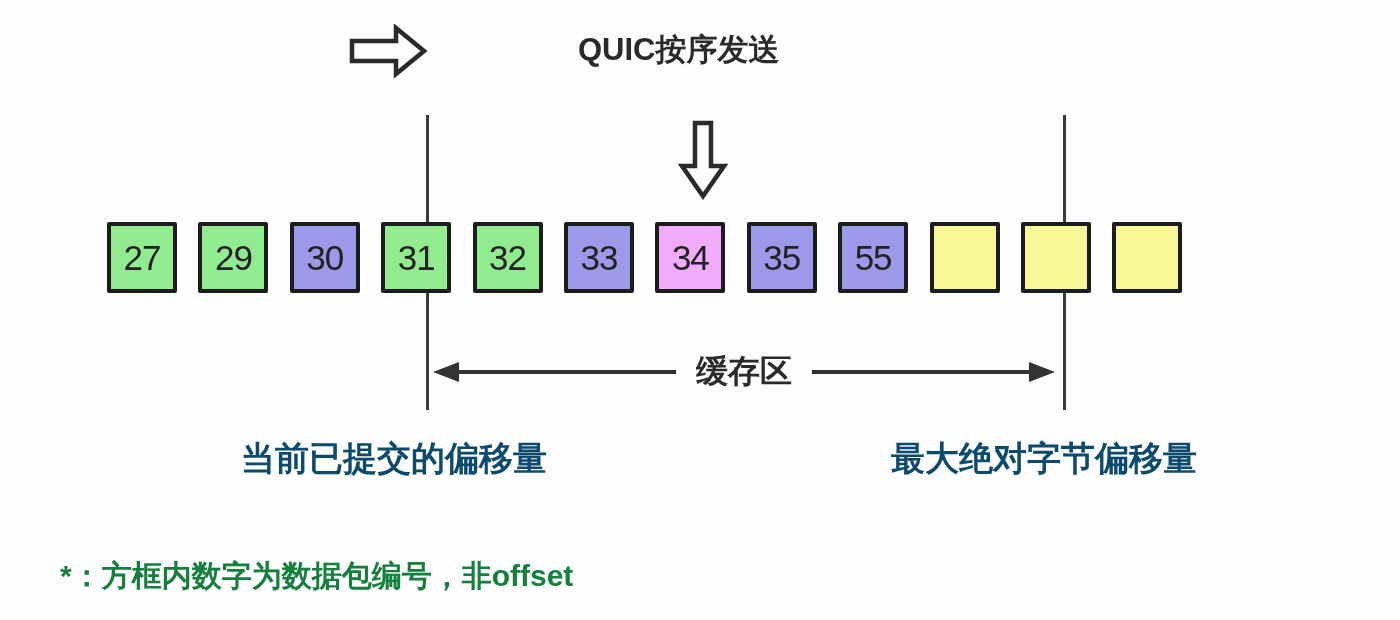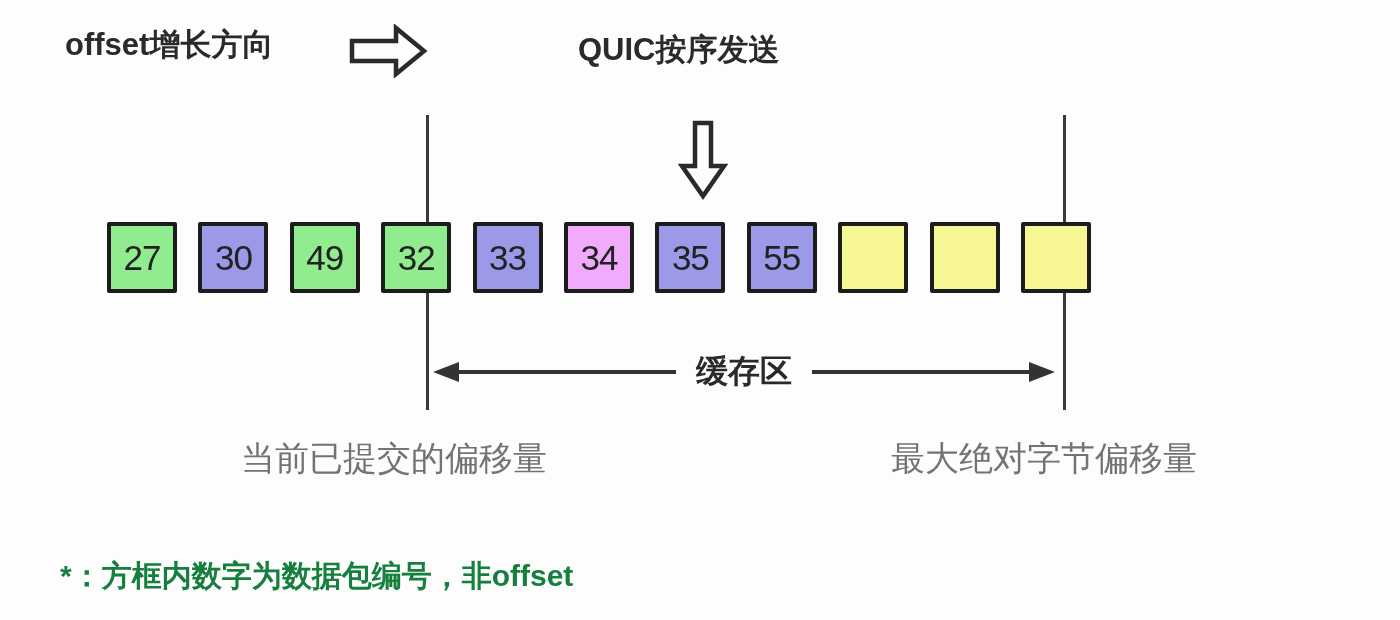--- a/index.html
+++ b/index.html
@@ -93,66 +93,68 @@
     font-weight: 700;
     line-height: 1;
     white-space: nowrap;
     color: #2a2a2a;
     transform: translateY(-1px);
   }
 
   .offset-label {
     position: absolute;
     font-size: 34px;
-    font-weight: 400;
+    font-weight: 700;
     white-space: nowrap;
-    color: #737373;
+    color: #0c4a6e;
   }
   #committed-label { left: 241px; top: 436px; }
   #max-label       { left: 891px; top: 436px; }
 
   .footnote {
     position: absolute;
     left: 60px;
     top: 556px;
     font-size: 30px;
     font-weight: 700;
     white-space: nowrap;
     color: #15803d;
   }
 </style>
 </head>
 <body>
 
 <div class="canvas">
 
-  <div id="offset-dir-label" class="hdr-text">offset增长方向</div>
 
   <svg class="right-arrow-svg" width="80" height="54" viewBox="0 0 80 54">
     <polygon points="4,17 48,17 48,4 76,27 48,50 48,37 4,37" fill="#fdfdfd" stroke="#2a2a2a" stroke-width="4.5" stroke-linejoin="miter"></polygon>
   </svg>
 
   <div id="quic-order-label" class="hdr-text">QUIC按序发送</div>
 
   <svg class="down-arrow-svg" width="50" height="80" viewBox="0 0 50 80">
     <polygon points="17,3 33,3 33,46 46,46 25,76 4,46 17,46" fill="#fdfdfd" stroke="#2a2a2a" stroke-width="4.5" stroke-linejoin="miter"></polygon>
   </svg>
 
   <div id="vline-left" class="vline"></div>
   <div id="vline-right" class="vline"></div>
 
   <div class="packet-row">
       <div class="box" style="background: rgb(144, 236, 142); margin-left: 40px;">
         <span>27</span>
       </div>
+      <div class="box" style="background: rgb(144, 236, 142);">
+        <span>29</span>
+      </div>
       <div class="box" style="background: rgb(156, 153, 232); justify-content: center;">
         <span>30</span>
       </div>
       <div class="box" style="background: rgb(144, 236, 142);">
-        <span>49</span>
+        <span>31</span>
       </div>
       <div class="box" style="background: rgb(144, 236, 142);">
         <span>32</span>
       </div>
       <div class="box" style="background: rgb(156, 153, 232);">
         <span>33</span>
       </div>
       <div class="box" style="background: #f0abfc;">
         <span>34</span>
       </div>

